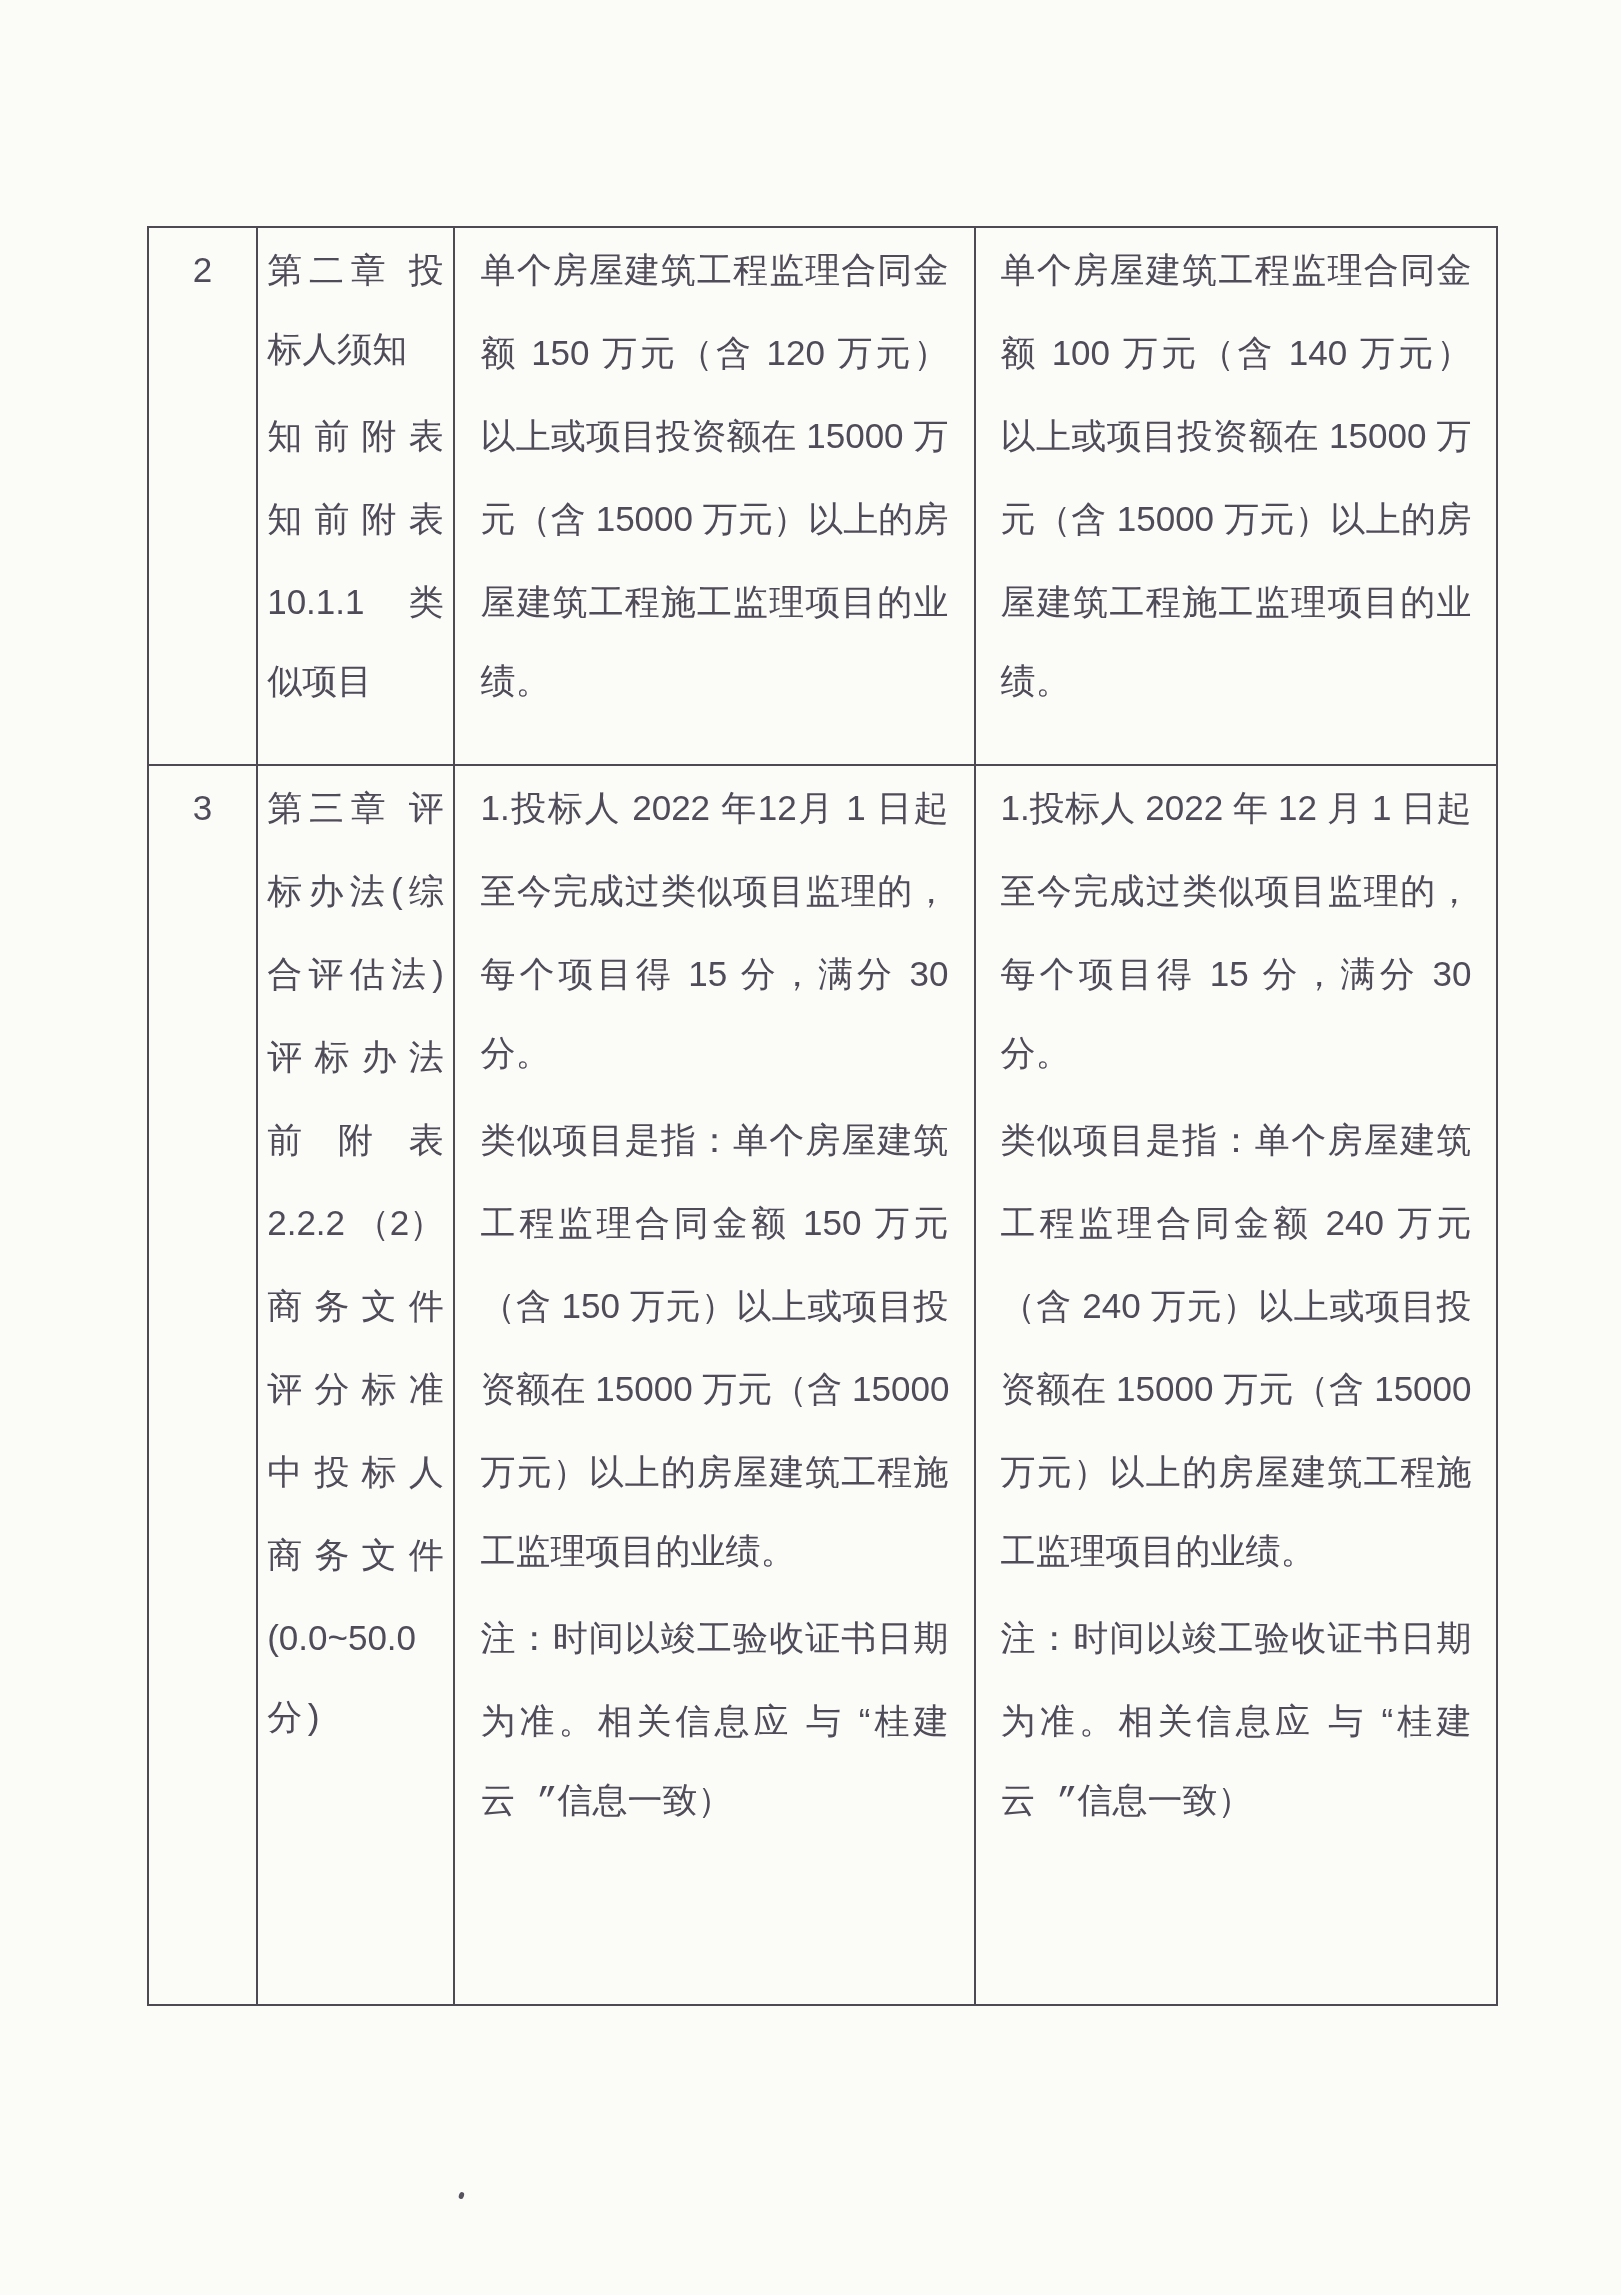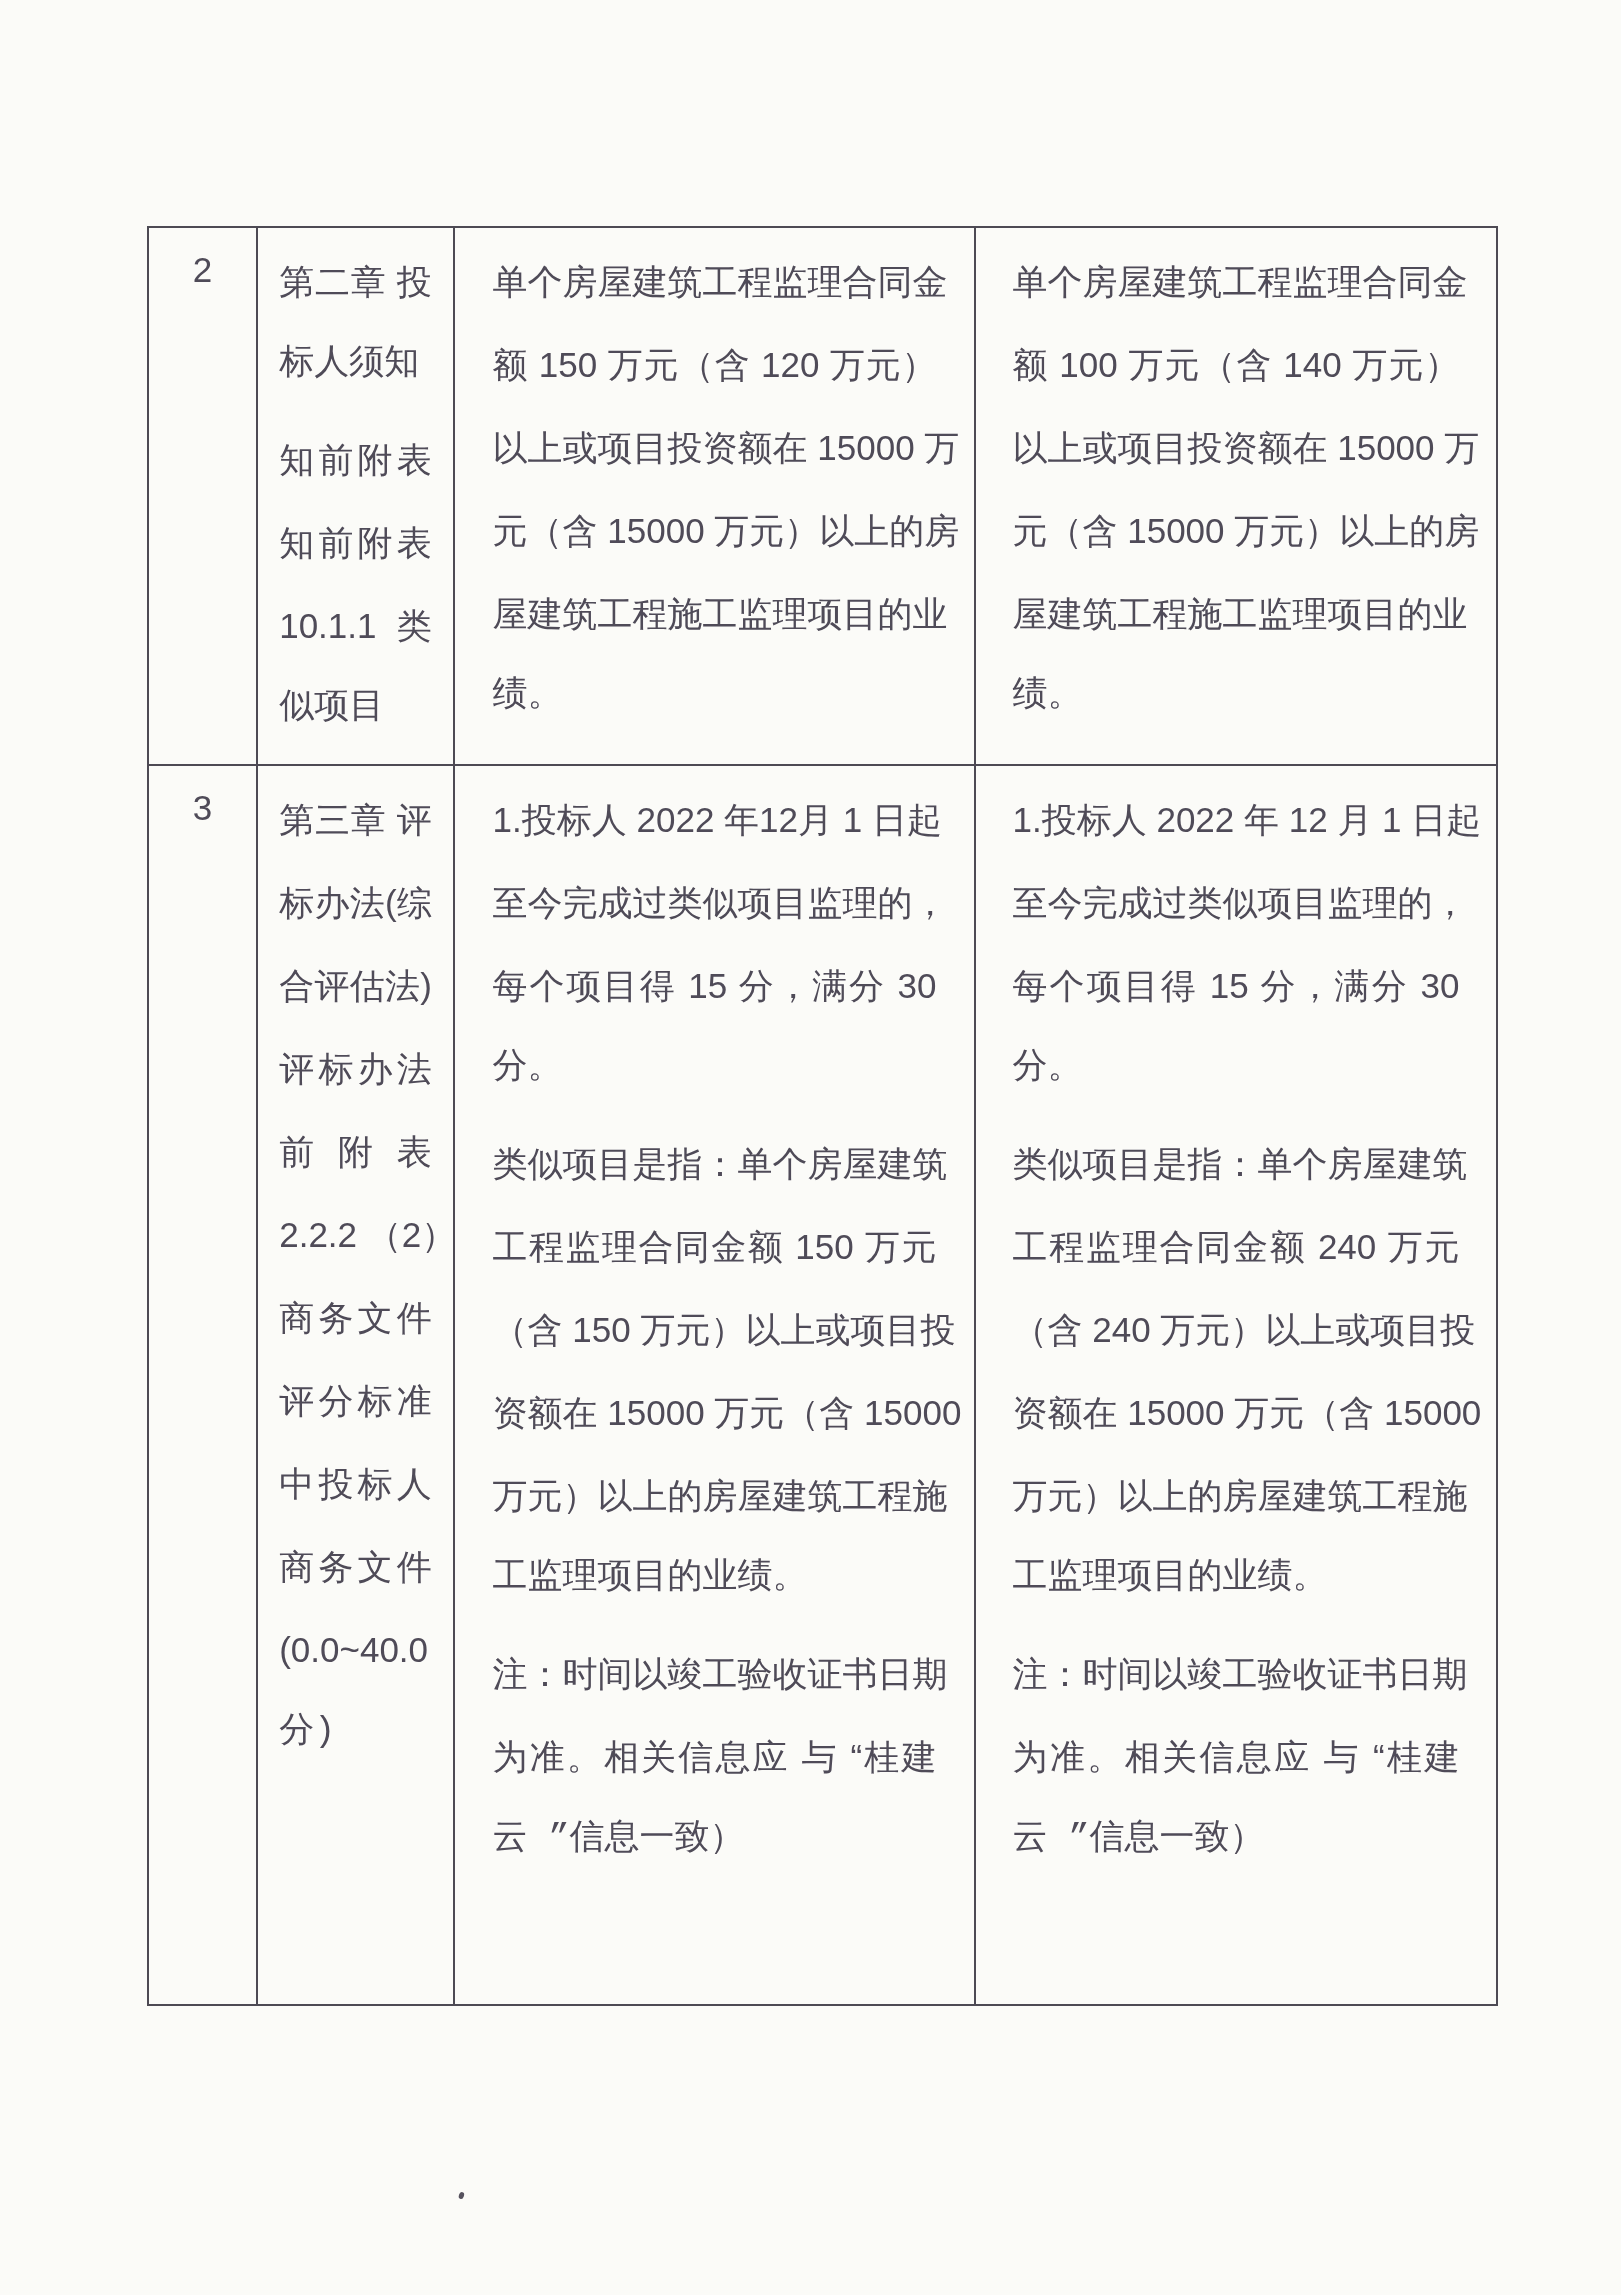--- a/index.html
+++ b/index.html
@@ -38,21 +38,21 @@
   tr.row-a td { height: 536px; }
   tr.row-b td { height: 1238px; }
 
   td.c-no { text-align: center; }
   .num { line-height: 83px; }
 
   td.c-clause .cellwrap   { padding: 0 9.2px; }
   td.c-original .cellwrap { padding: 0 25.6px; }
   td.c-modified .cellwrap { padding: 0 24.5px; }
 
-  .para { margin: 12px; }
+  .para { margin: 0; }
   .line {
     text-align: justify;
     text-align-last: justify;
     white-space: nowrap;
   }
   .para .line:last-child {
     text-align-last: left;
     font-family: Liberation Mono, monospace;
   }
 
@@ -134,21 +134,21 @@
                 <div class="line">第三章 评</div>
                 <div class="line">标办法(综</div>
                 <div class="line">合评估法)</div>
                 <div class="line">评标办法</div>
                 <div class="line">前附表</div>
                 <div class="line">2.2.2 （2）</div>
                 <div class="line">商务文件</div>
                 <div class="line">评分标准</div>
                 <div class="line">中投标人</div>
                 <div class="line">商务文件</div>
-                <div class="line">(0.0~40.0</div>
+                <div class="line">(0.0~50.0</div>
                 <div class="line">分)</div>
               </div>
             </div>
         </td>
         <td class="c-original">
           <div class="cellwrap">
               <div class="para">
                 <div class="line">1.投标人 2022 年12月 1 日起</div>
                 <div class="line">至今完成过类似项目监理的，</div>
                 <div class="line">每个项目得 15 分，满分 30</div>

